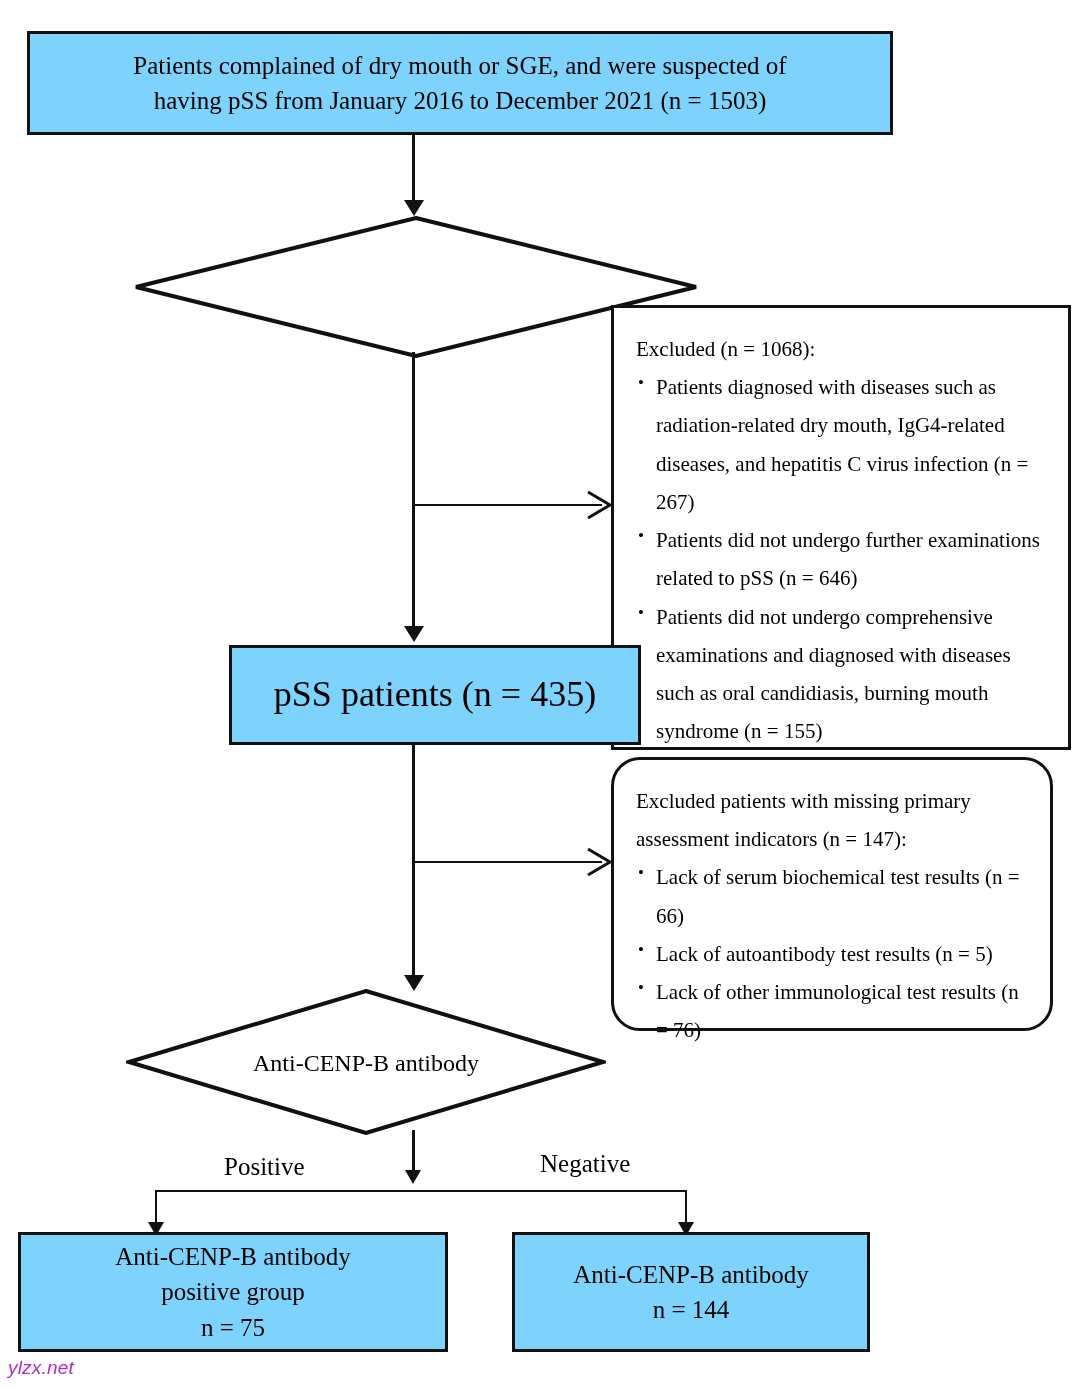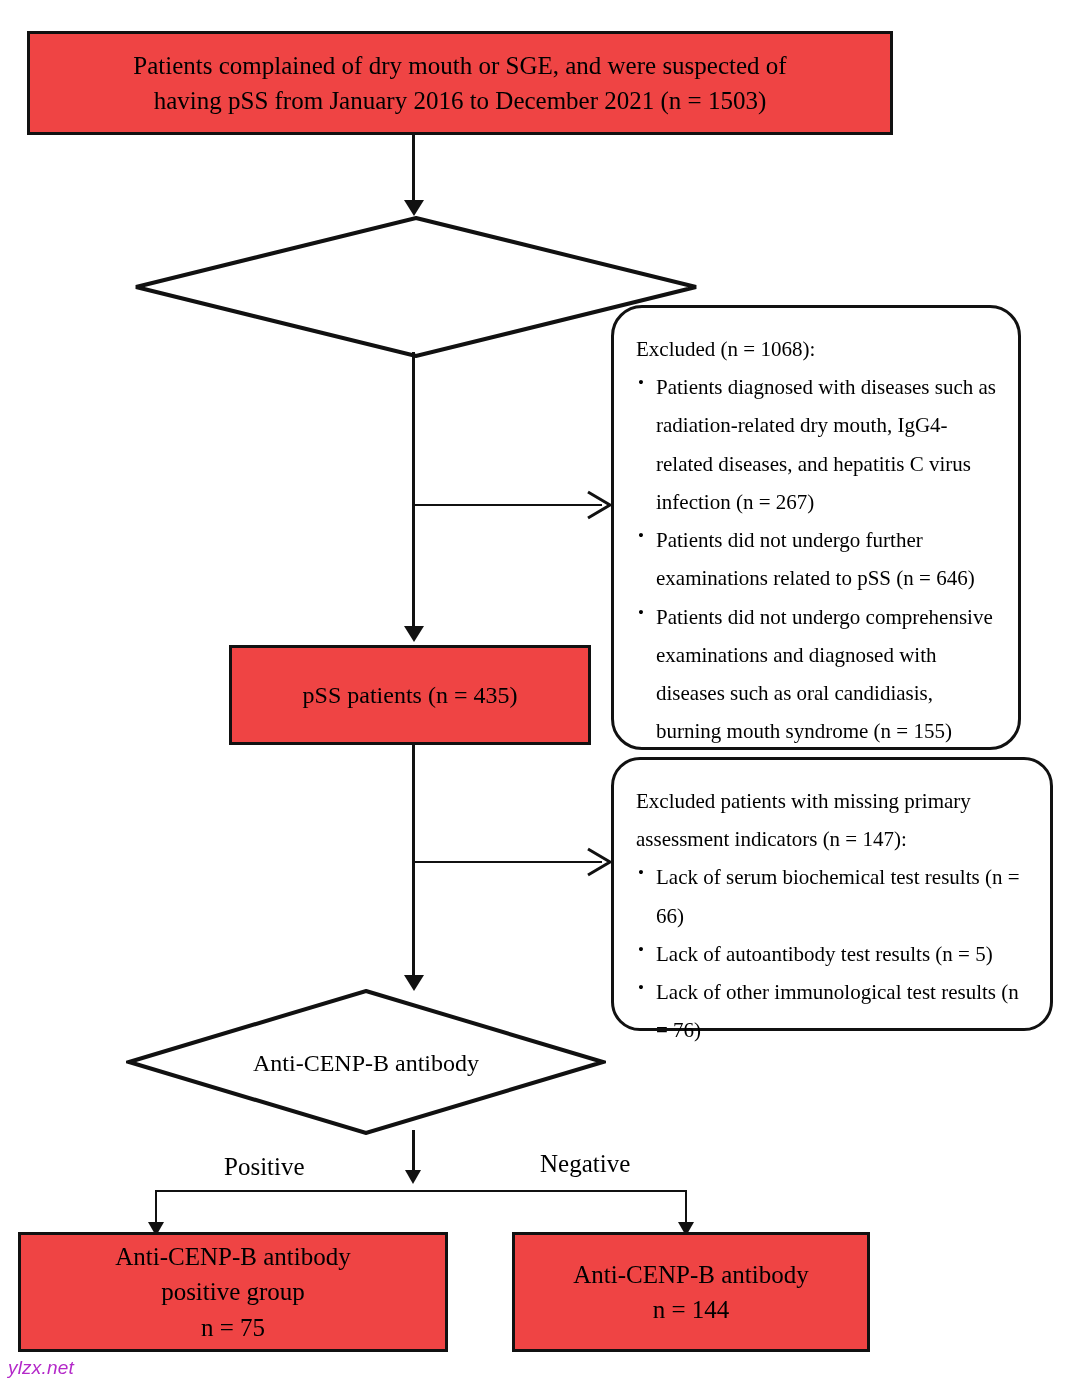--- a/index.html
+++ b/index.html
@@ -9,21 +9,21 @@
     font-family: "Liberation Serif", "DejaVu Serif", serif;
     color: #000000;
     overflow: hidden;
   }
   #canvas { position: relative; width: 1080px; height: 1387px; }
 
   
   .node {
     position: absolute;
     border: 3px solid #111;
-    background: #ef4444;
+    background: #7dd3fc;
     display: flex;
     align-items: center;
     justify-content: center;
     text-align: center;
     line-height: 1.42;
   }
   .node .lines { width: 100%; padding: 0 10px; }
   .node .ln { display: block; }
 
   
@@ -122,30 +122,30 @@
   </div>
 
   <div class="vline" style="left:412px; top:352px; height:275px;"></div>
   <div class="arrow-down" style="left:404px; top:626px;"></div>
 
   <div class="thinline" style="left:412px; top:504px; width:190px;"></div>
   <svg class="arrow-right-svg" style="left:584px; top:489px; width:30px; height:32px;" viewBox="0 0 30 32">
     <polyline points="4,3 26,16 4,29" fill="none" stroke="#111111" stroke-width="3"></polyline>
   </svg>
 
-  <div class="sidebox" style="left:611px; top:305px; width:410px; height:445px;border-radius:31px;">
+  <div class="sidebox" style="left:611px; top:305px; width:460px; height:445px;">
     <span class="head">Excluded (n = 1068):</span>
     <ul>
       <li>Patients diagnosed with diseases such as radiation-related dry mouth, IgG4-related diseases, and hepatitis C virus infection (n = 267)</li>
       <li>Patients did not undergo further examinations related to pSS (n = 646)</li>
       <li>Patients did not undergo comprehensive examinations and diagnosed with diseases such as oral candidiasis, burning mouth syndrome (n = 155)</li>
     </ul>
   </div>
 
-  <div class="node" style="left:229px; top:645px; width:362px; height:100px; font-size:24px;">
+  <div class="node" style="left:229px; top:645px; width:412px; height:100px; font-size:36px;">
     <div class="lines">
       <span class="ln">pSS patients (n = 435)</span>
     </div>
   </div>
 
   <div class="vline" style="left:412px; top:745px; height:232px;"></div>
   <div class="arrow-down" style="left:404px; top:975px;"></div>
 
   <div class="thinline" style="left:412px; top:861px; width:190px;"></div>
   <svg class="arrow-right-svg" style="left:584px; top:846px; width:30px; height:32px;" viewBox="0 0 30 32">

